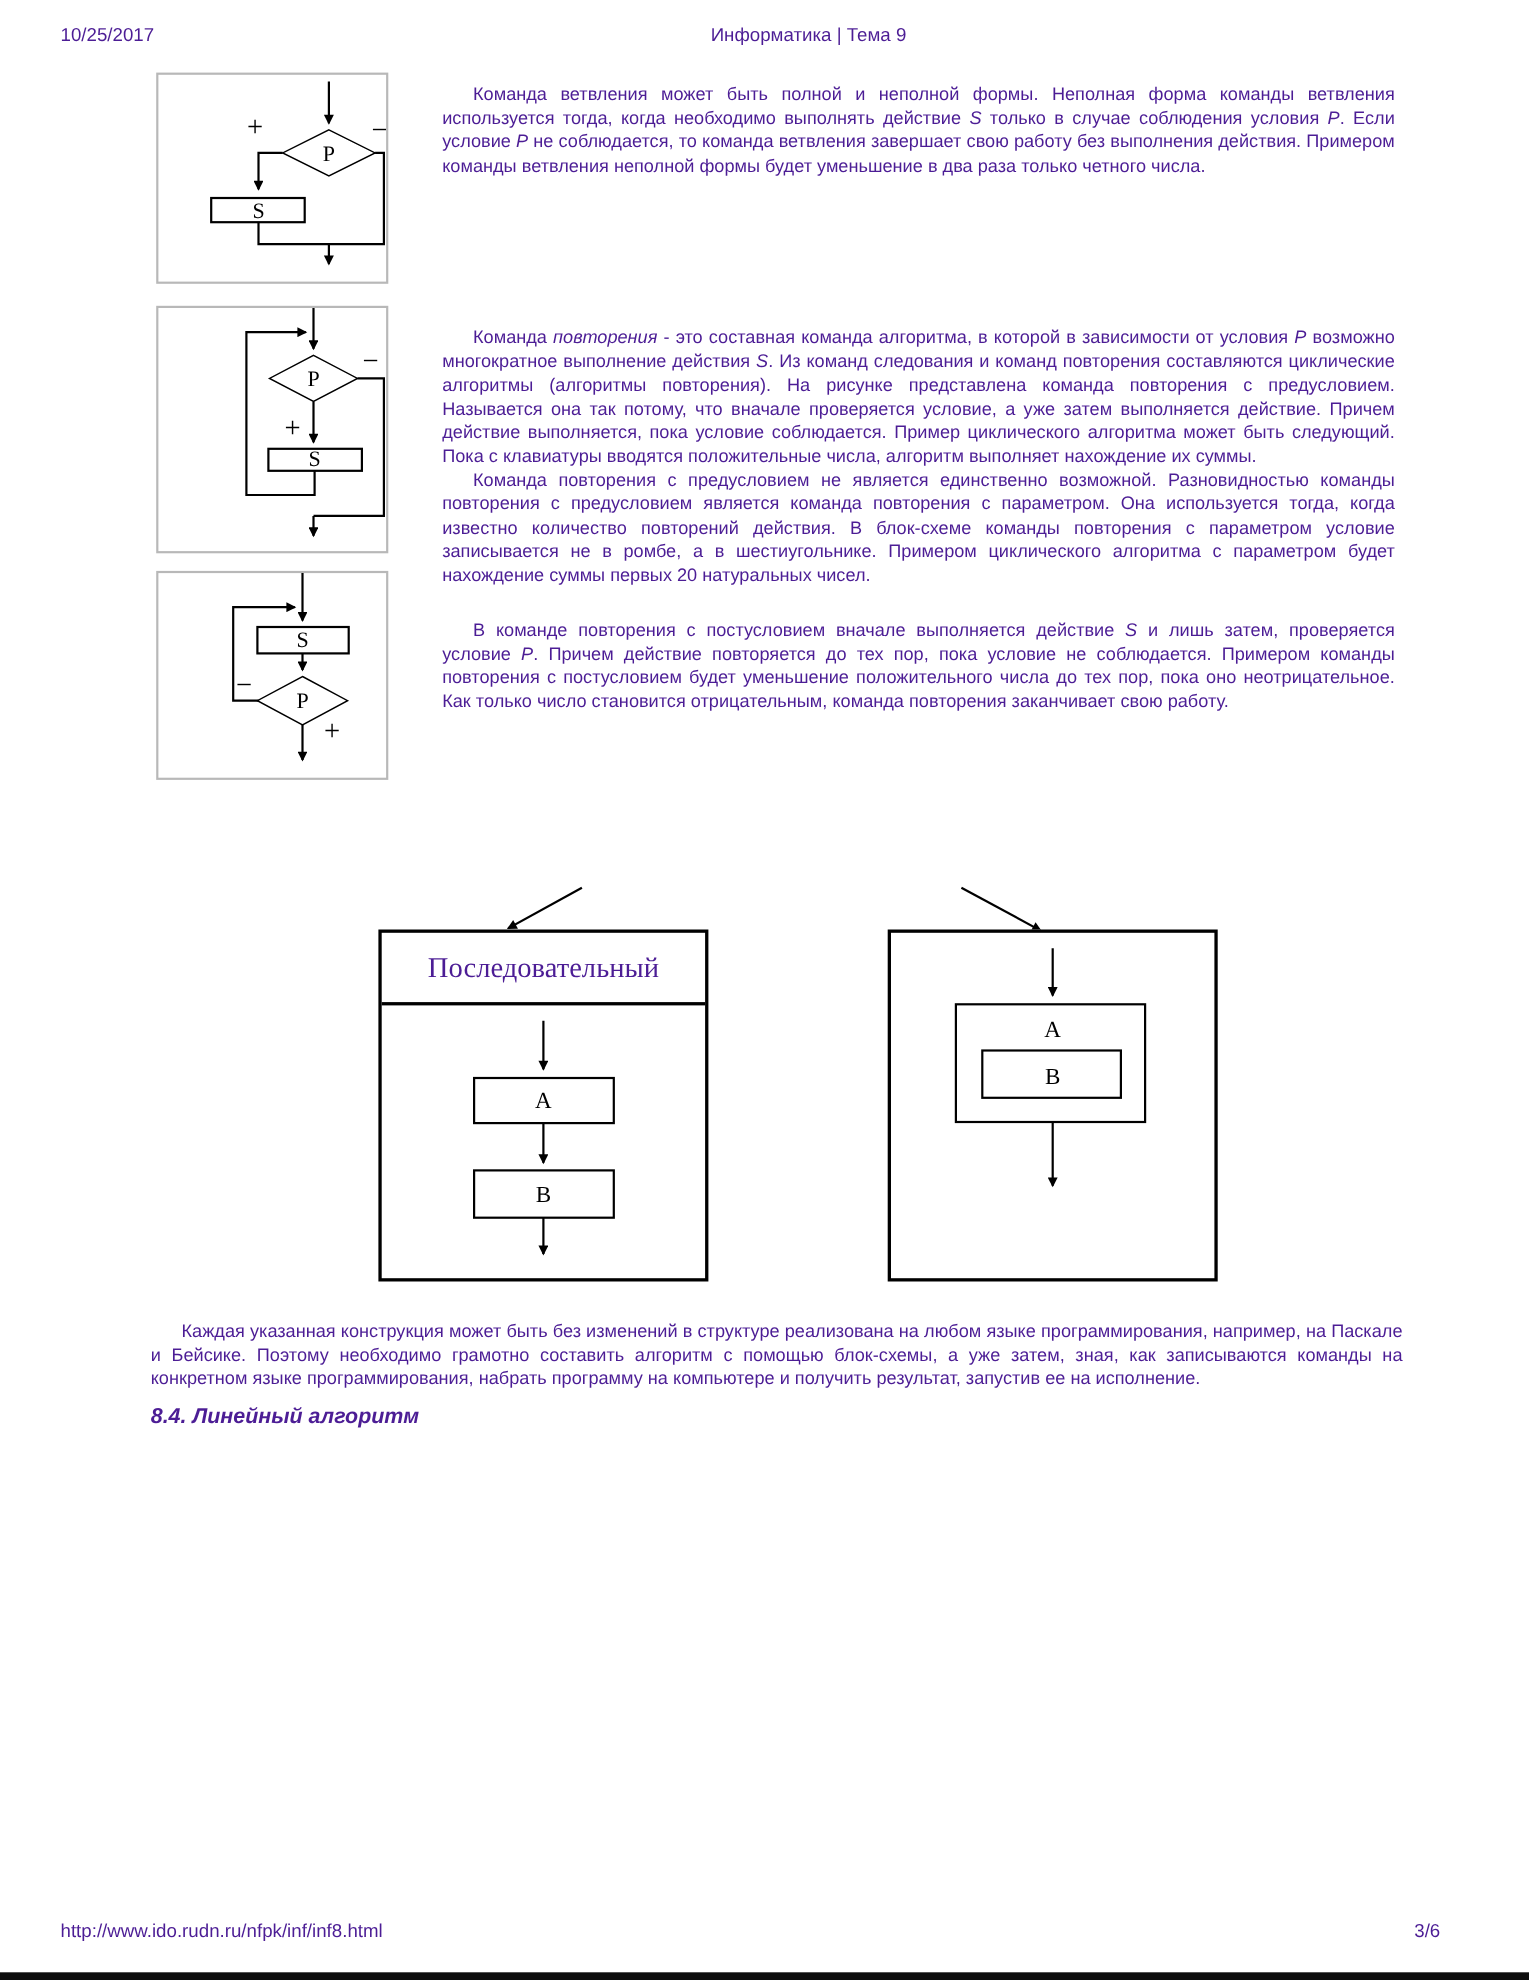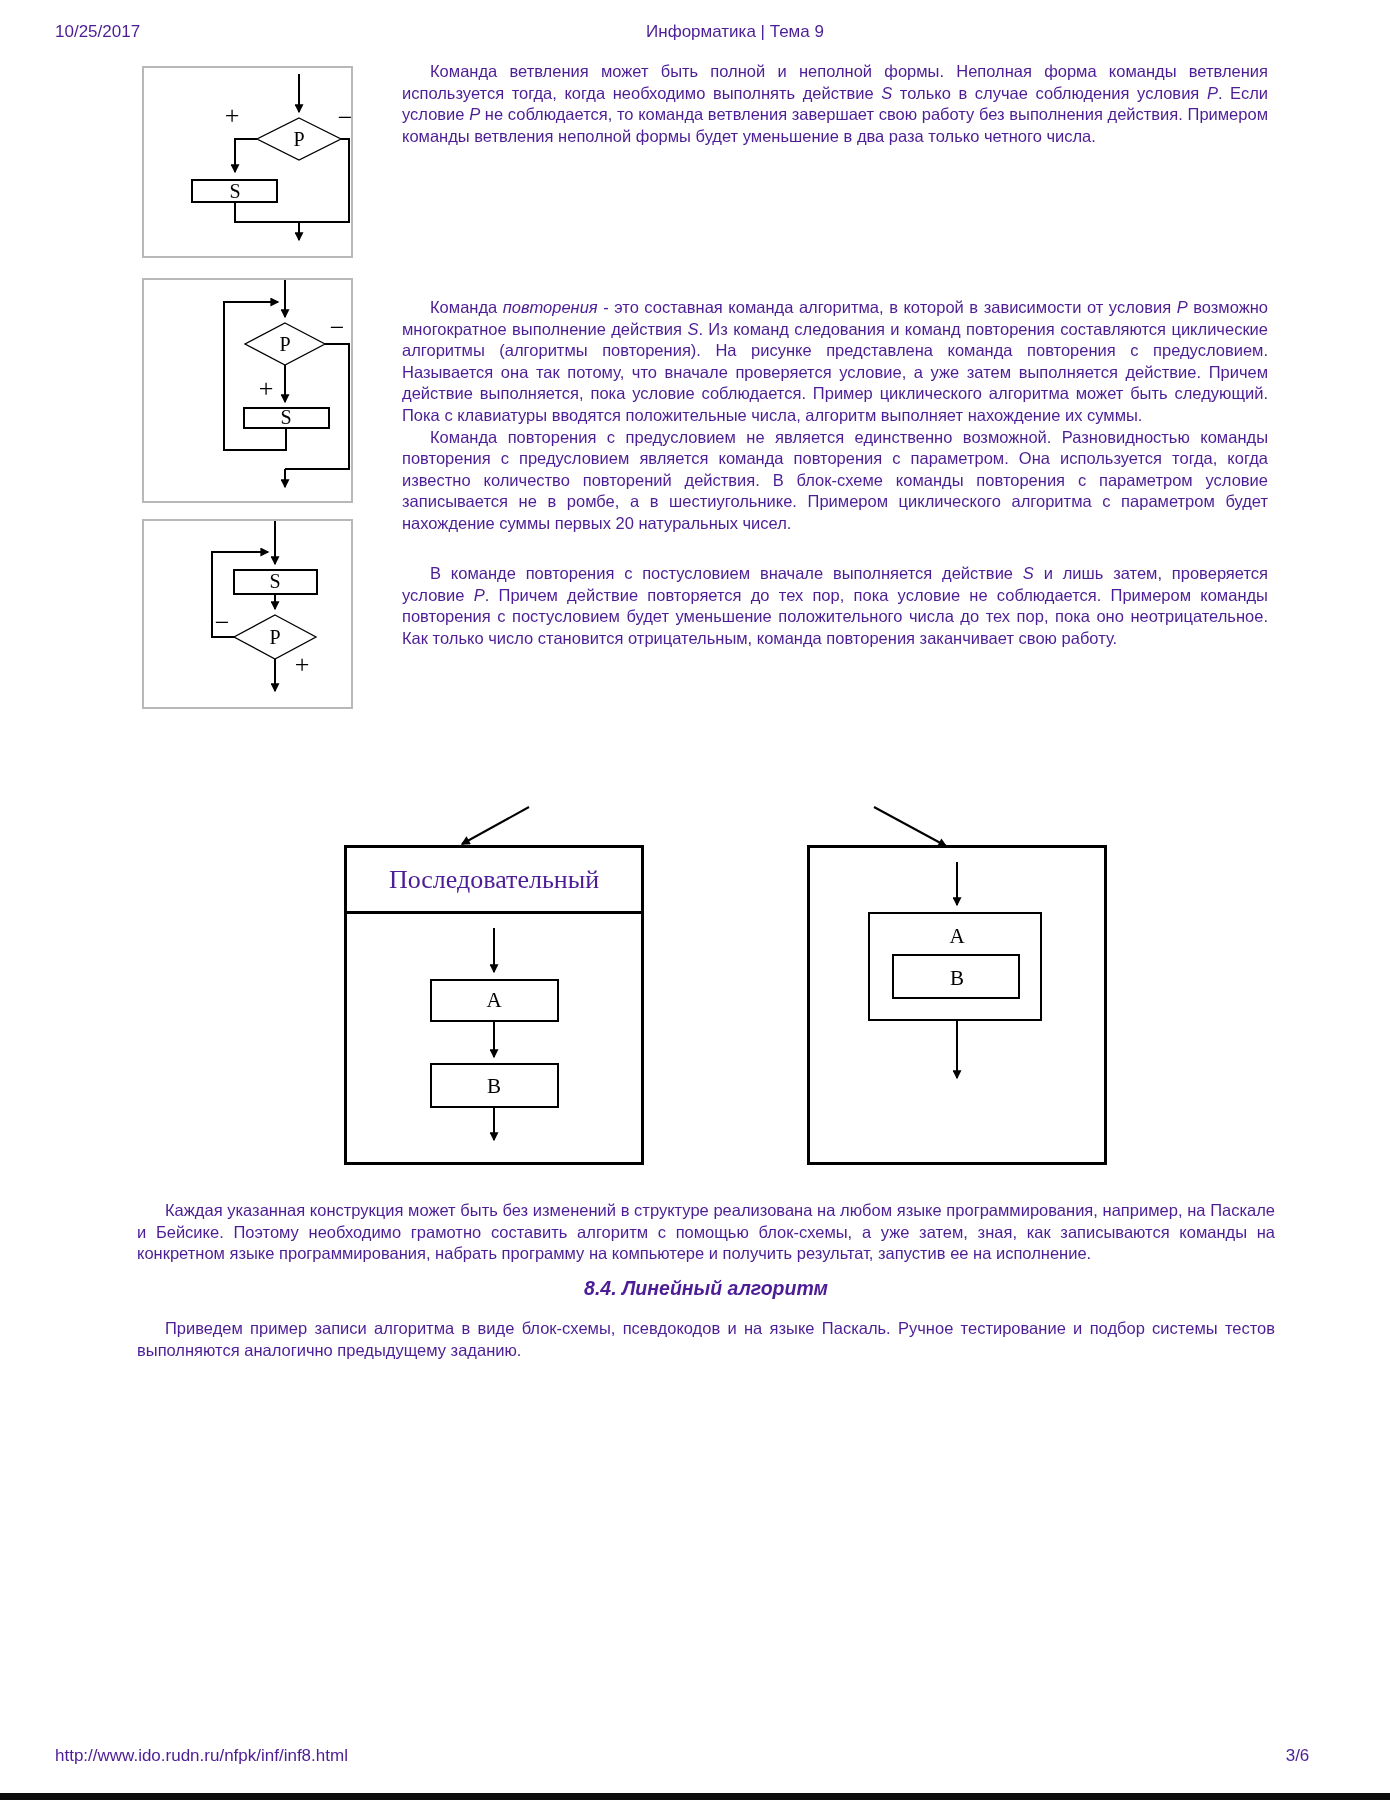--- a/index.html
+++ b/index.html
@@ -14,21 +14,21 @@
   svg{display:block;}
   svg text{font-family:"Liberation Serif","DejaVu Serif",serif;fill:#000;}
   .lbl{font-size:20px;}
   .blk{font-size:21px;}
   .pm{font-size:26px;}
   .titlebox{border:3px solid #3a3a3a;display:flex;align-items:center;justify-content:center;
             font-family:"DejaVu Serif",serif;font-style:italic;font-size:27px;white-space:nowrap;}
   .catbox{border:3px solid #000;background:#fff;}
   .cathead{height:63px;border-bottom:3px solid #000;display:flex;align-items:center;justify-content:center;
            font-family:"Liberation Serif","DejaVu Serif",serif;font-size:26px;}
-  .sechead{font-weight:bold;font-style:italic;font-size:19.5px;text-align:center;}
+  .sechead{font-weight:bold;font-style:italic;font-size:19.5px;}
   .footer{font-size:17px;white-space:nowrap;}
   .botbar{background:#0d0d0d;}
 </style>
 </head>
 <body>
 
 <div class="page">
 
   <div class="abs hdrtxt" style="left:55px;top:22px;">10/25/2017</div>
   <div class="abs hdrtxt" style="left:535px;top:22px;width:400px;text-align:center;">Информатика | Тема 9</div>
@@ -93,21 +93,21 @@
       </g>
       <rect x="90" y="49" width="83" height="24" fill="#fff" stroke="#000" stroke-width="2"></rect>
       <polygon points="131,94 172,116 131,138 90,116" fill="#fff" stroke="#000" stroke-width="1.3"></polygon>
       <text x="131" y="67" text-anchor="middle" class="lbl">S</text>
       <text x="131" y="123" text-anchor="middle" class="lbl">P</text>
       <text x="78" y="110" text-anchor="middle" class="pm">−</text>
       <text x="158" y="152" text-anchor="middle" class="pm">+</text>
     </svg>
   </div>
 
-  <div class="abs para" style="left:402px;top:61px;width:866px;">
+  <div class="abs para" style="left:402px;top:76px;width:866px;">
     <p><span>Команда ветвления может быть полной и неполной формы. Неполная форма команды ветвления используется тогда, когда необходимо выполнять действие </span><span class="it">S</span><span> только в случае соблюдения условия </span><span class="it">P</span><span>. Если условие </span><span class="it">P</span><span> не соблюдается, то команда ветвления завершает свою работу без выполнения действия. Примером команды ветвления неполной формы будет уменьшение в два раза только четного числа.</span></p>
   </div>
 
   <div class="abs para" style="left:402px;top:297px;width:866px;">
     <p><span>Команда </span><span class="it">повторения</span><span> - это составная команда алгоритма, в которой в зависимости от условия </span><span class="it">P</span><span> возможно многократное выполнение действия </span><span class="it">S</span><span>. Из команд следования и команд повторения составляются циклические алгоритмы (алгоритмы повторения). На рисунке представлена команда повторения с предусловием. Называется она так потому, что вначале проверяется условие, а уже затем выполняется действие. Причем действие выполняется, пока условие соблюдается. Пример циклического алгоритма может быть следующий. Пока с клавиатуры вводятся положительные числа, алгоритм выполняет нахождение их суммы.</span></p>
     <p><span>Команда повторения с предусловием не является единственно возможной. Разновидностью команды повторения с предусловием является команда повторения с параметром. Она используется тогда, когда известно количество повторений действия. В блок-схеме команды повторения с параметром условие записывается не в ромбе, а в шестиугольнике. Примером циклического алгоритма с параметром будет нахождение суммы первых 20 натуральных чисел.</span></p>
   </div>
 
   <div class="abs para" style="left:402px;top:563px;width:866px;">
     <p><span>В команде повторения с постусловием вначале выполняется действие </span><span class="it">S</span><span> и лишь затем, проверяется условие </span><span class="it">P</span><span>. Причем действие повторяется до тех пор, пока условие не соблюдается. Примером команды повторения с постусловием будет уменьшение положительного числа до тех пор, пока оно неотрицательное. Как только число становится отрицательным, команда повторения заканчивает свою работу.</span></p>
@@ -165,22 +165,19 @@
       <text x="147" y="137" text-anchor="middle" class="blk">B</text>
     </svg>
   </div>
 
   <div class="abs para" style="left:137px;top:1200px;width:1138px;">
     <p><span>Каждая указанная конструкция может быть без изменений в структуре реализована на любом языке программирования, например, на Паскале и Бейсике. Поэтому необходимо грамотно составить алгоритм с помощью блок-схемы, а уже затем, зная, как записываются команды на конкретном языке программирования, набрать программу на компьютере и получить результат, запустив ее на исполнение.</span></p>
   </div>
 
   <div class="abs sechead" style="left:137px;top:1277px;width:1138px;">8.4. Линейный алгоритм</div>
 
-  <div class="abs para" style="left:137px;top:1318px;width:1138px;">
-    <p><span>Приведем пример записи алгоритма в виде блок-схемы, псевдокодов и на языке Паскаль. Ручное тестирование и подбор системы тестов выполняются аналогично предыдущему заданию.</span></p>
-  </div>
 
   <div class="abs footer" style="left:55px;top:1746px;">http://www.ido.rudn.ru/nfpk/inf/inf8.html</div>
   <div class="abs footer" style="left:1255px;top:1746px;width:85px;text-align:center;">3/6</div>
 
   <div class="abs botbar" style="left:0;top:1793px;width:1390px;height:7px;"></div>
 
 </div>
 
 </body></html>

